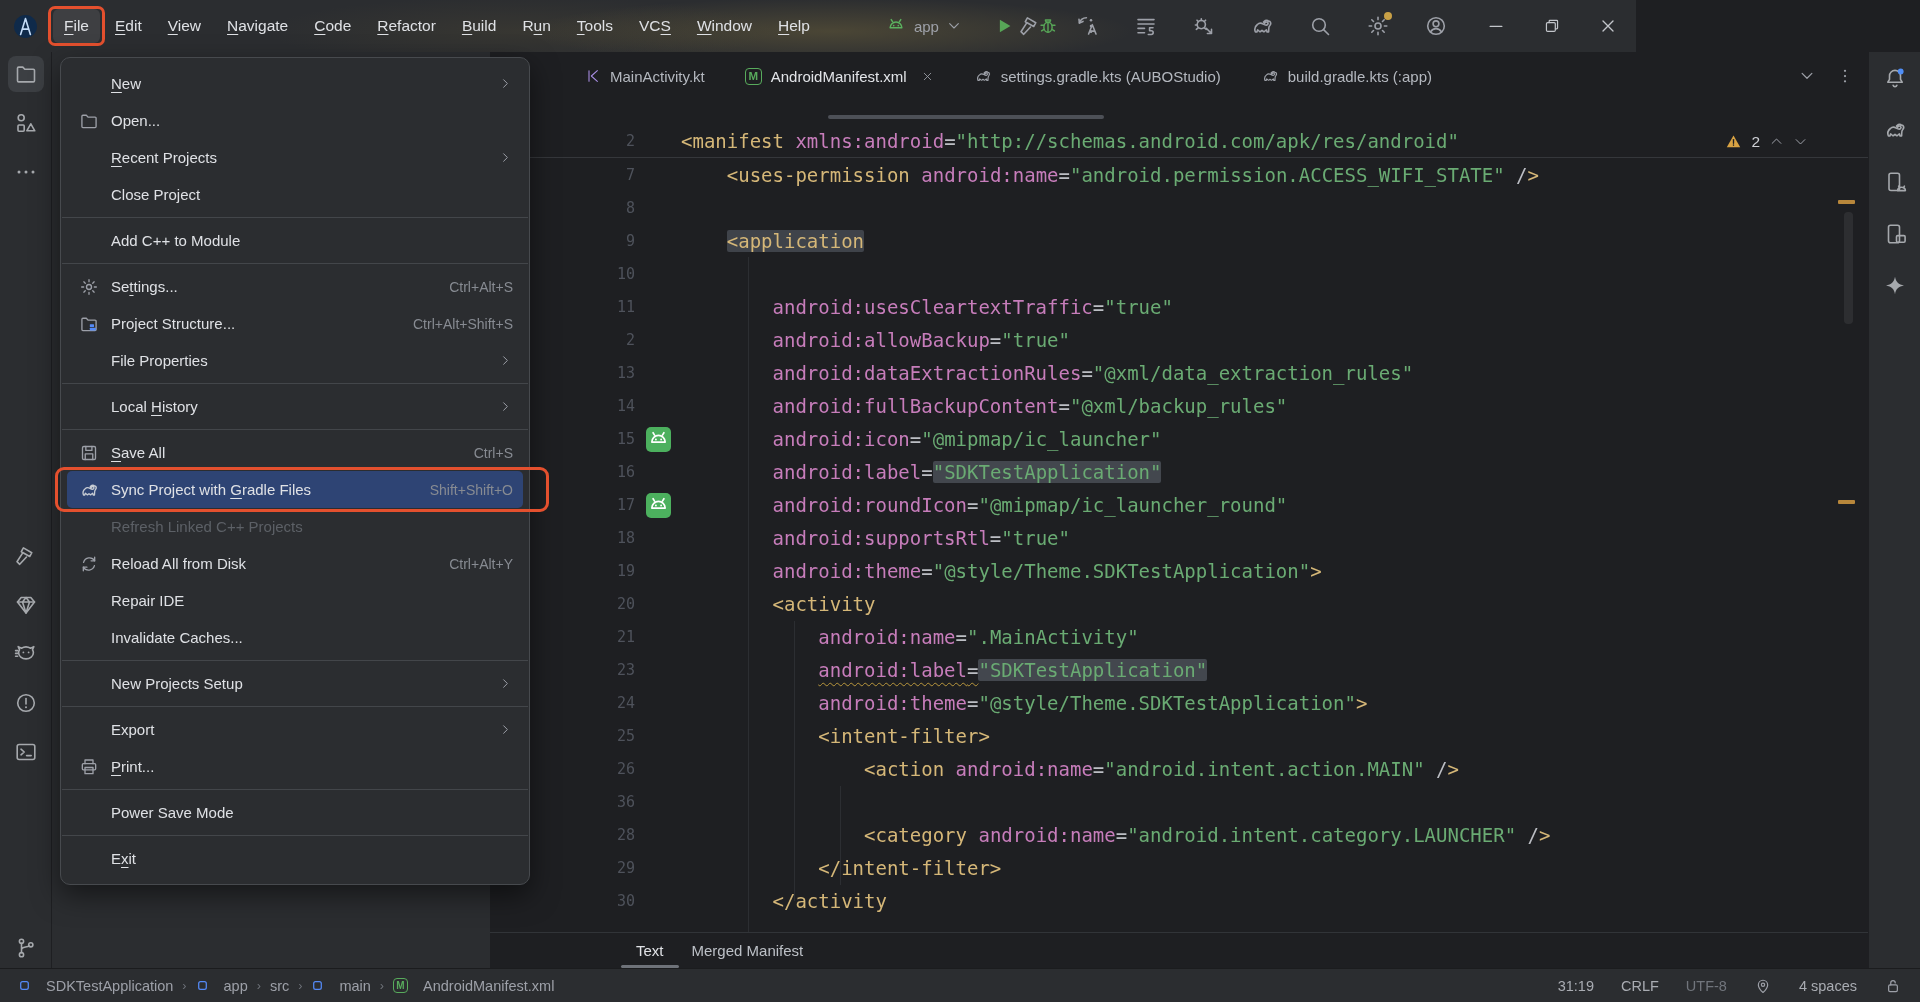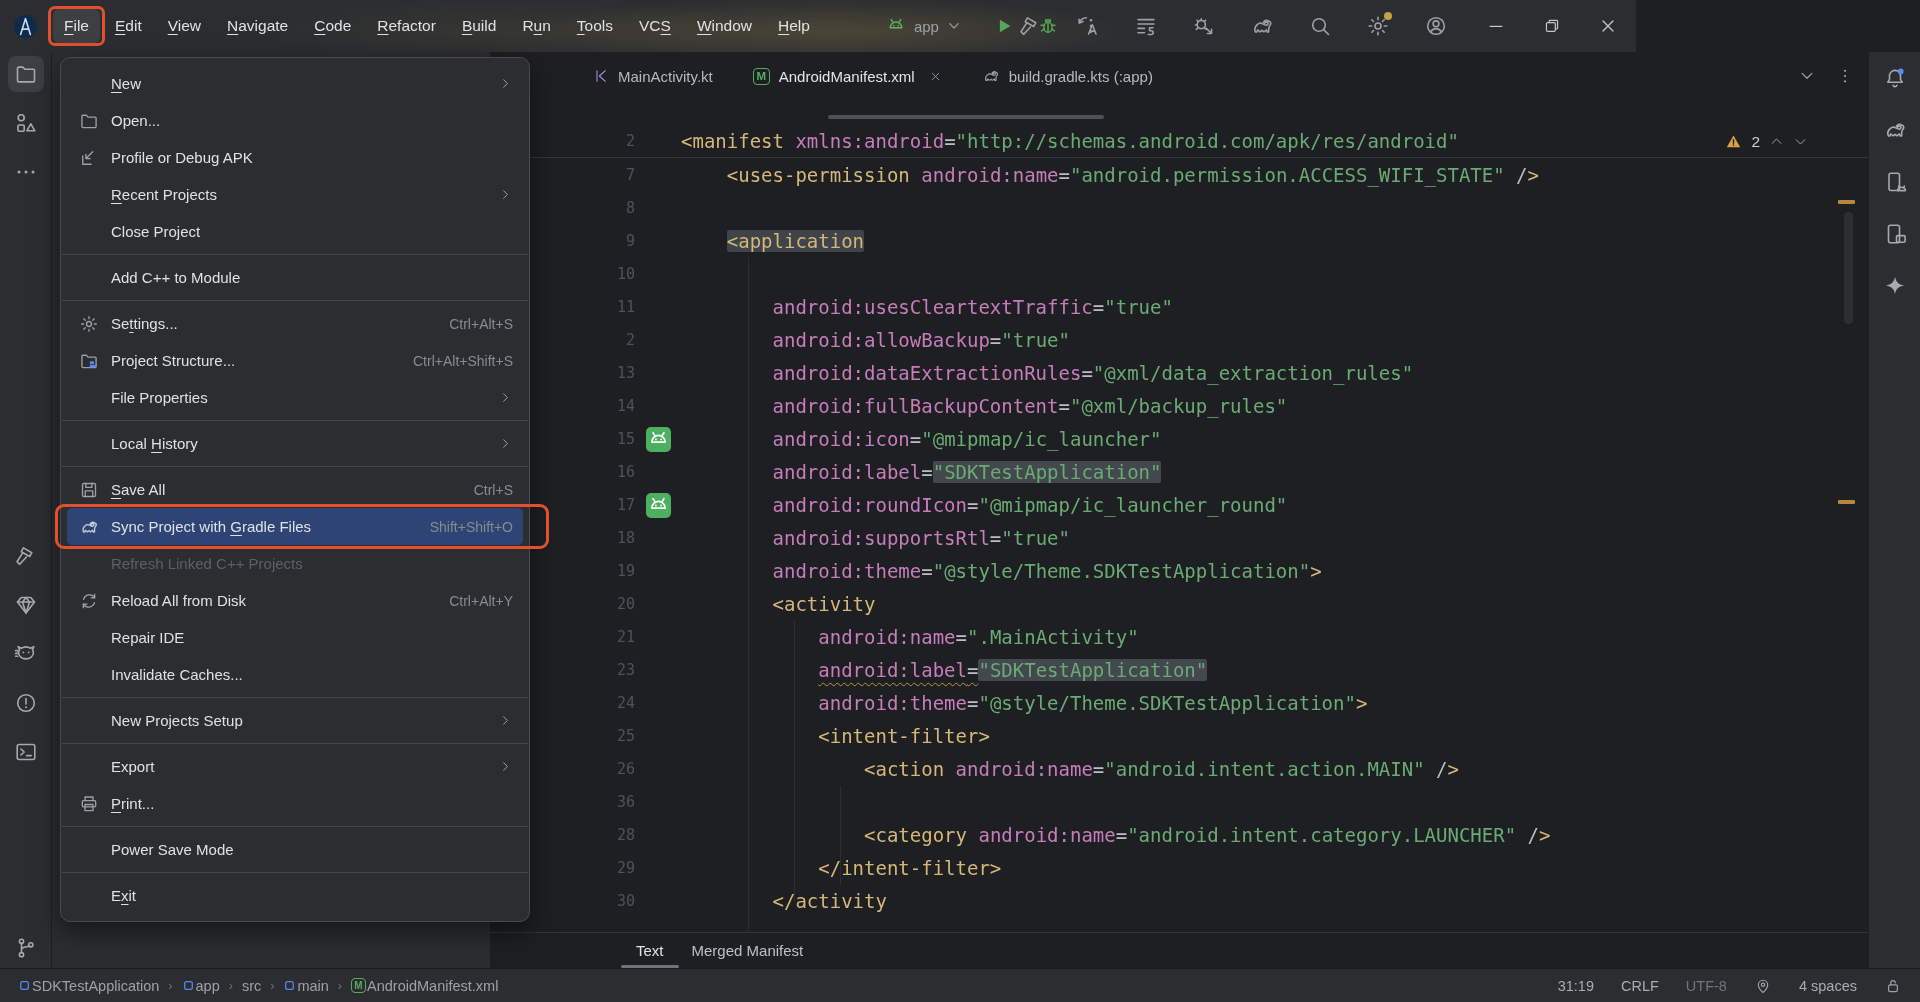--- a/index.html
+++ b/index.html
@@ -36,21 +36,21 @@
   .lstripe .grp-bot{position:absolute;left:0;bottom:8px;width:52px;display:flex;justify-content:center}
   .sico{width:24px;height:24px;color:#a6a9ad;position:relative}
   .sico.active::before{content:"";position:absolute;inset:-6px;background:#3c3f43;border-radius:8px}
   .sico svg{position:relative}
   .rstripe{position:absolute;right:0;top:52px;width:52px;height:916px;background:#2b2d30;border-left:1px solid #1e1f22;z-index:5;
     display:flex;flex-direction:column;align-items:center;padding-top:14px;gap:28px}
   .projectbg{position:absolute;left:52px;top:52px;width:438px;height:916px;background:#2b2d30}
 
   
   .editor{position:absolute;left:490px;top:52px;width:1378px;height:916px;background:#1e1f22}
-  .tabbar{position:absolute;left:16px;top:0;width:100%;height:48px;display:flex;align-items:flex-start;padding-left:74px}
+  .tabbar{position:absolute;left:8px;top:0;width:100%;height:48px;display:flex;align-items:flex-start;padding-left:74px}
   .tab{display:flex;align-items:center;gap:9px;padding:0 13px;height:48px;font-size:15px;color:#b4b8bf;margin-right:14px}
   .tab.active{color:#e2e4e8}
   .tab .x{color:#9da0a8;margin-left:5px}
   .tab-extra{position:absolute;right:14px;top:0;height:48px;display:flex;align-items:center;gap:20px;color:#9da0a8}
   .mico{display:inline-flex;align-items:center;justify-content:center;width:17px;height:17px;border:1.6px solid #58ab5c;
     border-radius:4px;color:#58ab5c;font-size:11.5px;font-weight:bold}
   .hthumb{position:absolute;left:338px;top:63px;width:276px;height:4px;background:#4d5057;border-radius:2px}
 
   .coderow{display:flex;height:33px}
   .num{width:145px;text-align:right;color:#4e525b;font:15px/33px "DejaVu Sans Mono",monospace}
@@ -74,21 +74,21 @@
   .btmtabs{position:absolute;left:0;top:880px;width:100%;height:36px;border-top:1px solid #313438;background:#1e1f22;
     display:flex;align-items:center;padding-left:146px;gap:28px;font-size:15px}
   .bt{color:#bcc0c6;position:relative}
   .bt.active{color:#e0e2e6}
   .bt.active::after{content:"";position:absolute;left:-15px;right:-15px;bottom:-9px;height:3px;background:#6e7279;border-radius:2px}
 
   
   .statusbar{position:absolute;left:0;top:968px;width:1920px;height:34px;background:#2b2d30;border-top:1px solid #1b1c1e;
     display:flex;align-items:center;padding:0 18px;font-size:14.5px;color:#9da0a8;z-index:20}
   .crumbs{display:flex;align-items:center;gap:9px}
-  .crumb{display:flex;align-items:center;gap:1px}
+  .crumb{display:flex;align-items:center;gap:15px}
   .csep{color:#6f737a;font-size:12.5px}
   .sright{margin-left:auto;display:flex;align-items:center;gap:27px}
   .sdim{color:#71757c}
 
   
   .menu{position:absolute;left:60px;top:57px;width:470px;background:#2b2d30;border:1px solid #474a4e;border-radius:10px;
     padding:7px 0;box-shadow:0 10px 28px rgba(0,0,0,.5);z-index:40}
   .item{height:37px;display:flex;align-items:center;margin:0 6px;padding:0 10px 0 12px;border-radius:5px;font-size:15px;color:#dfe1e5;position:relative}
   .item .islot{width:32px;color:#9da0a8;display:flex;align-items:center}
   .item .sc{margin-left:auto;color:#878b92;font-size:14px}
@@ -352,20 +352,28 @@
             <path d="M6 6l12 12M18 6L6 18"></path>
           </svg>
         </span>
       </div>
       <div class="tab">
         <span class="ic" style="width: 18px; height: 18px; color: rgb(157, 160, 168);">
           <svg viewBox="0 0 24 24" width="100%" height="100%" fill="none" stroke="currentColor" stroke-width="1.6" stroke-linecap="round" stroke-linejoin="round">
             <path d="M18.7 7.2a3.1 3.1 0 0 0-4.4 0l-.8.8 1.1 1.1.7-.7a1.55 1.55 0 0 1 2.2 2.2c-1.2 1.2-2.9.3-4.3-.5-1.7-1-3.9-1.5-5.8.4A6.4 6.4 0 0 0 5.4 18h1.5l.7-2.1 2 1.6c.3.2.7.2 1 0l1.4-1.1 1.4 1.1c.3.2.7.2 1 0l2-1.6.7 2.1h1.5c.3-2.9-.4-4.9 1.2-6.5a3.1 3.1 0 0 0-.1-4.2z"></path>
           </svg>
         </span>
+        <span>settings.gradle.kts (AUBOStudio)</span>
+      </div>
+      <div class="tab">
+        <span class="ic" style="width: 18px; height: 18px; color: rgb(157, 160, 168);">
+          <svg viewBox="0 0 24 24" width="100%" height="100%" fill="none" stroke="currentColor" stroke-width="1.6" stroke-linecap="round" stroke-linejoin="round">
+            <path d="M18.7 7.2a3.1 3.1 0 0 0-4.4 0l-.8.8 1.1 1.1.7-.7a1.55 1.55 0 0 1 2.2 2.2c-1.2 1.2-2.9.3-4.3-.5-1.7-1-3.9-1.5-5.8.4A6.4 6.4 0 0 0 5.4 18h1.5l.7-2.1 2 1.6c.3.2.7.2 1 0l1.4-1.1 1.4 1.1c.3.2.7.2 1 0l2-1.6.7 2.1h1.5c.3-2.9-.4-4.9 1.2-6.5a3.1 3.1 0 0 0-.1-4.2z"></path>
+          </svg>
+        </span>
         <span>build.gradle.kts (:app)</span>
       </div>
     </div>
   <div class="tab-extra">
     <span class="ic" style="width:18px;height:18px">
         <svg viewBox="0 0 24 24" width="100%" height="100%" fill="none" stroke="currentColor" stroke-width="1.6" stroke-linecap="round" stroke-linejoin="round">
           <path d="M5.5 8.5L12 15l6.5-6.5"></path>
         </svg>
       </span>
     <span class="ic" style="width:18px;height:18px">
@@ -627,31 +635,20 @@
       <span class="islot">
         <span class="ic" style="width: 20px; height: 20px; color: rgb(157, 160, 168);">
           <svg viewBox="0 0 24 24" width="100%" height="100%" fill="none" stroke="currentColor" stroke-width="1.6" stroke-linecap="round" stroke-linejoin="round">
             <path d="M3.5 6.3a1.2 1.2 0 0 1 1.2-1.2h4.1l2 2.2h8.5a1.2 1.2 0 0 1 1.2 1.2v10.2a1.2 1.2 0 0 1-1.2 1.2H4.7a1.2 1.2 0 0 1-1.2-1.2z"></path>
           </svg>
         </span>
       </span>
       <span>Open...</span>
     </div>
     <div class="item">
-      <span class="islot">
-        <span class="ic" style="width: 20px; height: 20px; color: rgb(157, 160, 168);">
-          <svg viewBox="0 0 24 24" width="100%" height="100%" fill="none" stroke="currentColor" stroke-width="1.6" stroke-linecap="round" stroke-linejoin="round">
-            <path d="M4.5 19.5V9.5M4.5 19.5H14.5"></path>
-            <path d="M16.5 4.5L8.3 12.7M8.3 12.7V7.6M8.3 12.7h5.1"></path>
-          </svg>
-        </span>
-      </span>
-      <span>Profile or Debug APK</span>
-    </div>
-    <div class="item">
       <span class="islot"></span>
       <span><span class="mn">R</span>ecent Projects</span>
       <span class="ic subar" style="width: 15px; height: 15px; color: rgb(157, 160, 168);">
         <svg viewBox="0 0 24 24" width="100%" height="100%" fill="none" stroke="currentColor" stroke-width="1.6" stroke-linecap="round" stroke-linejoin="round">
           <path d="M9 6l6 6-6 6"></path>
         </svg>
       </span>
     </div>
     <div class="item">
       <span class="islot"></span>

